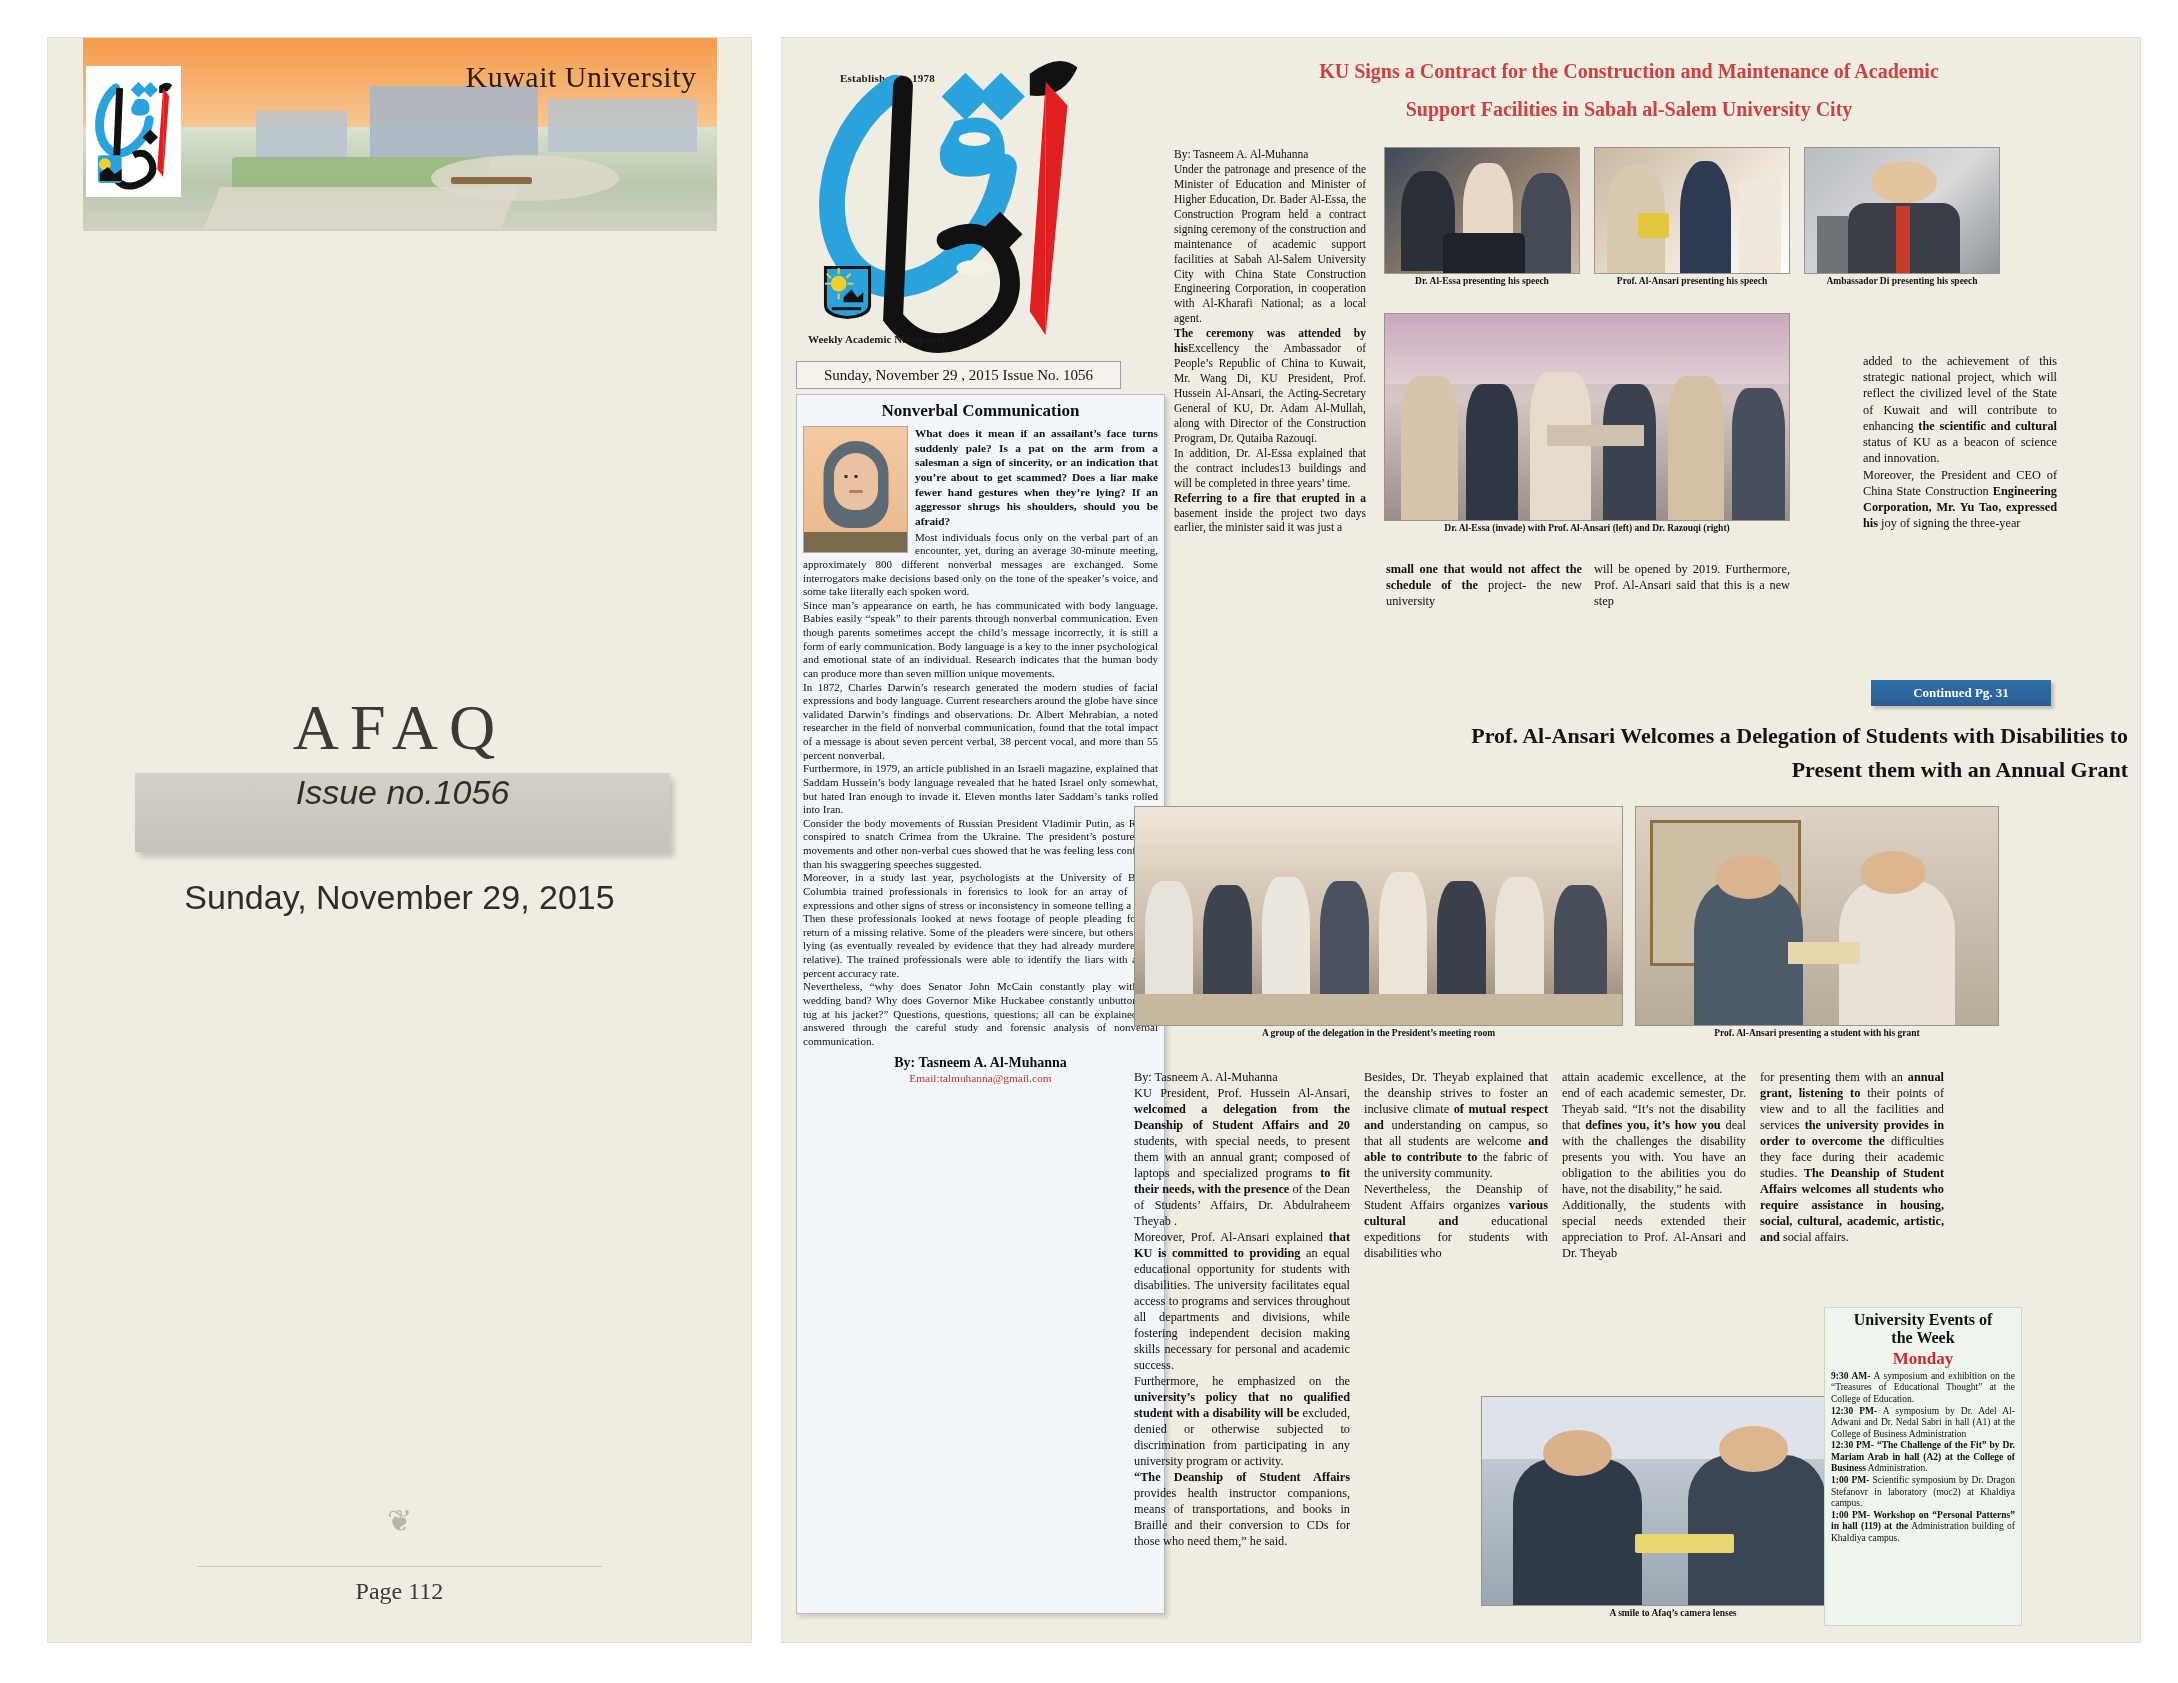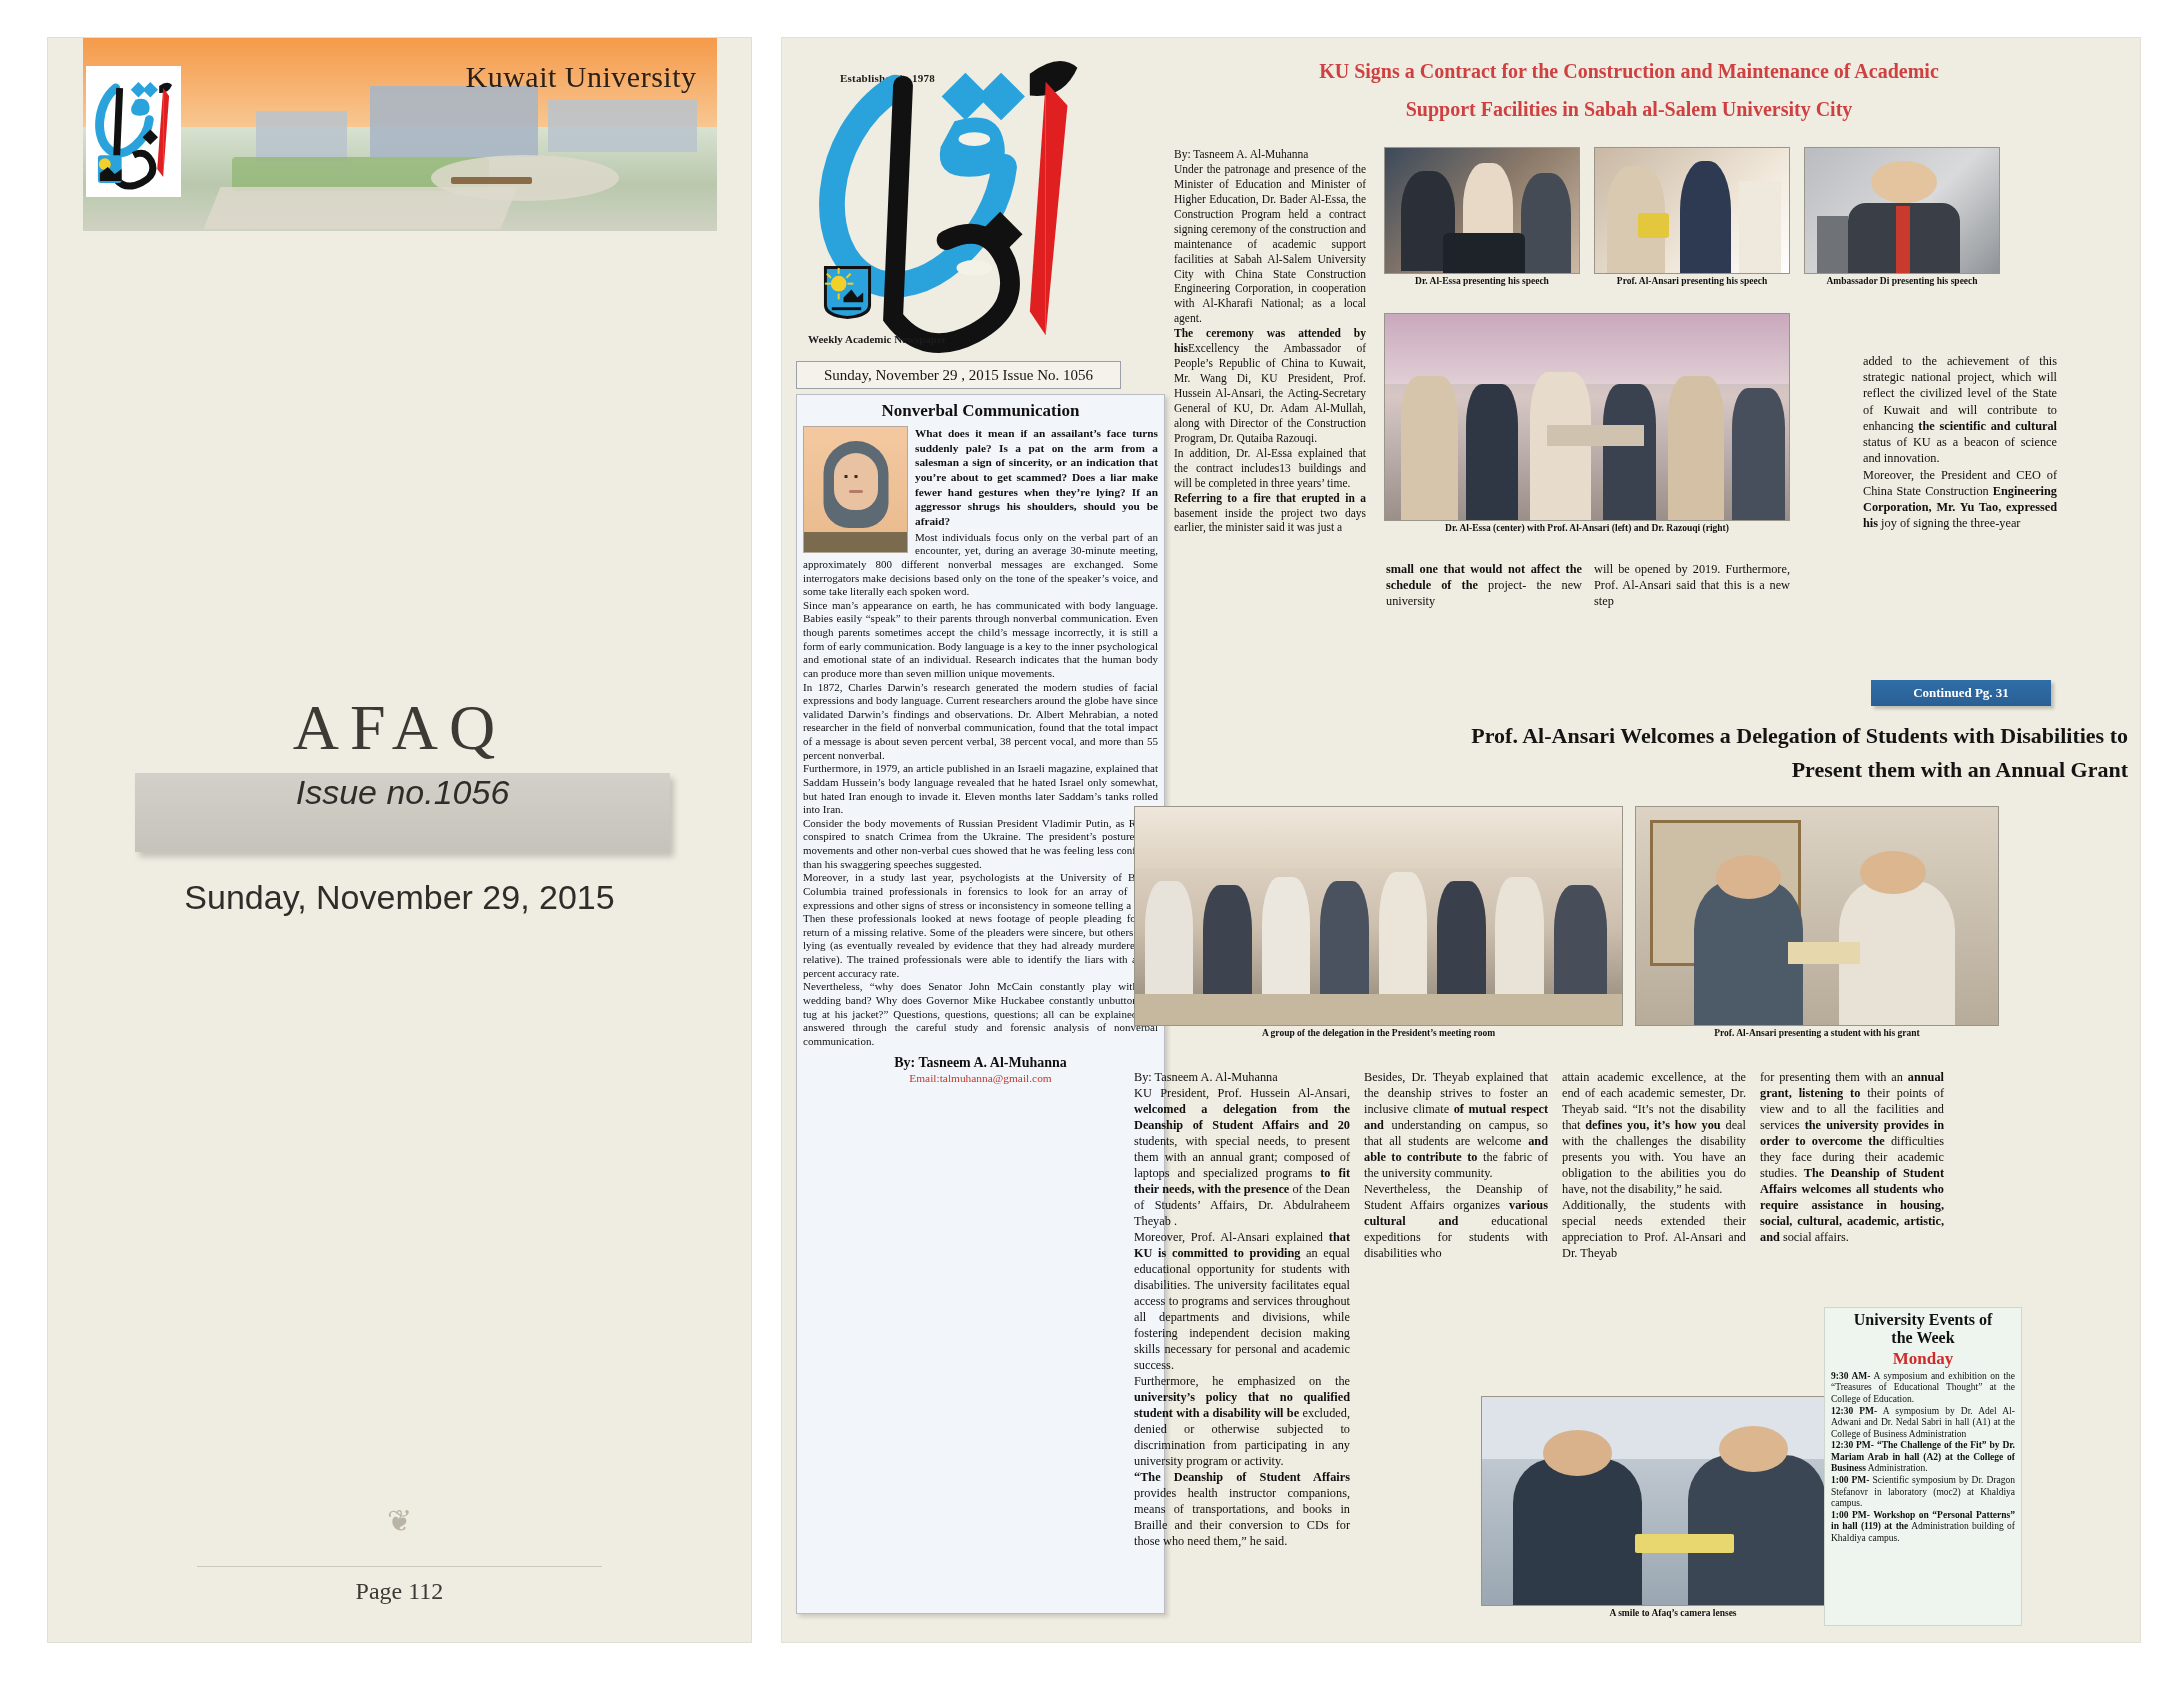--- a/index.html
+++ b/index.html
@@ -312,21 +312,21 @@
       <div class="ph" style="height:206px;background:linear-gradient(#b9a9bd,#d6c7c4 40%,#9b8f8a);">
         <div style="position:absolute;left:0;top:0;width:100%;height:34%;background:linear-gradient(#c9a9bd,#e0cfd4);"></div>
         <div style="position:absolute;left:4%;top:30%;width:14%;height:70%;border-radius:30% 30% 0 0;background:#d7c5ab;"></div>
         <div style="position:absolute;left:20%;top:34%;width:13%;height:66%;border-radius:30% 30% 0 0;background:#2f3744;"></div>
         <div style="position:absolute;left:36%;top:28%;width:15%;height:72%;border-radius:30% 30% 0 0;background:#e7dccb;"></div>
         <div style="position:absolute;left:54%;top:34%;width:13%;height:66%;border-radius:30% 30% 0 0;background:#3a424f;"></div>
         <div style="position:absolute;left:70%;top:30%;width:14%;height:70%;border-radius:30% 30% 0 0;background:#d3c0a5;"></div>
         <div style="position:absolute;left:86%;top:36%;width:13%;height:64%;border-radius:30% 30% 0 0;background:#474f5c;"></div>
         <div style="position:absolute;left:40%;top:54%;width:24%;height:10%;background:#cfc3b0;"></div>
       </div>
-      <div class="cap">Dr. Al-Essa (center) with Prof. Al-Ansari (left) and Dr. Razouqi (right)</div>
+      <div class="cap">Dr. Al-Essa (invade) with Prof. Al-Ansari (left) and Dr. Razouqi (right)</div>
     </div>
 
     <div class="a1-mid">
       <span class="b">small one that would not affect the schedule of the</span><span> project- the new university</span>
     </div>
     <div class="a1-mid2">will be opened by 2019. Furthermore, Prof. Al-Ansari said that this is a new step</div>
 
     <div class="a1-col3">
       <p><span>added to the achievement of this strategic national project, which will reflect the civilized level of the State of Kuwait and will contribute to enhancing </span><span class="b">the scientific and cultural</span><span> status of KU as a beacon of science and innovation.</span></p>
       <p><span>Moreover, the President and CEO of China State Construction </span><span class="b">Engineering Corporation, Mr. Yu Tao, expressed his</span><span> joy of signing the three-year</span></p>

